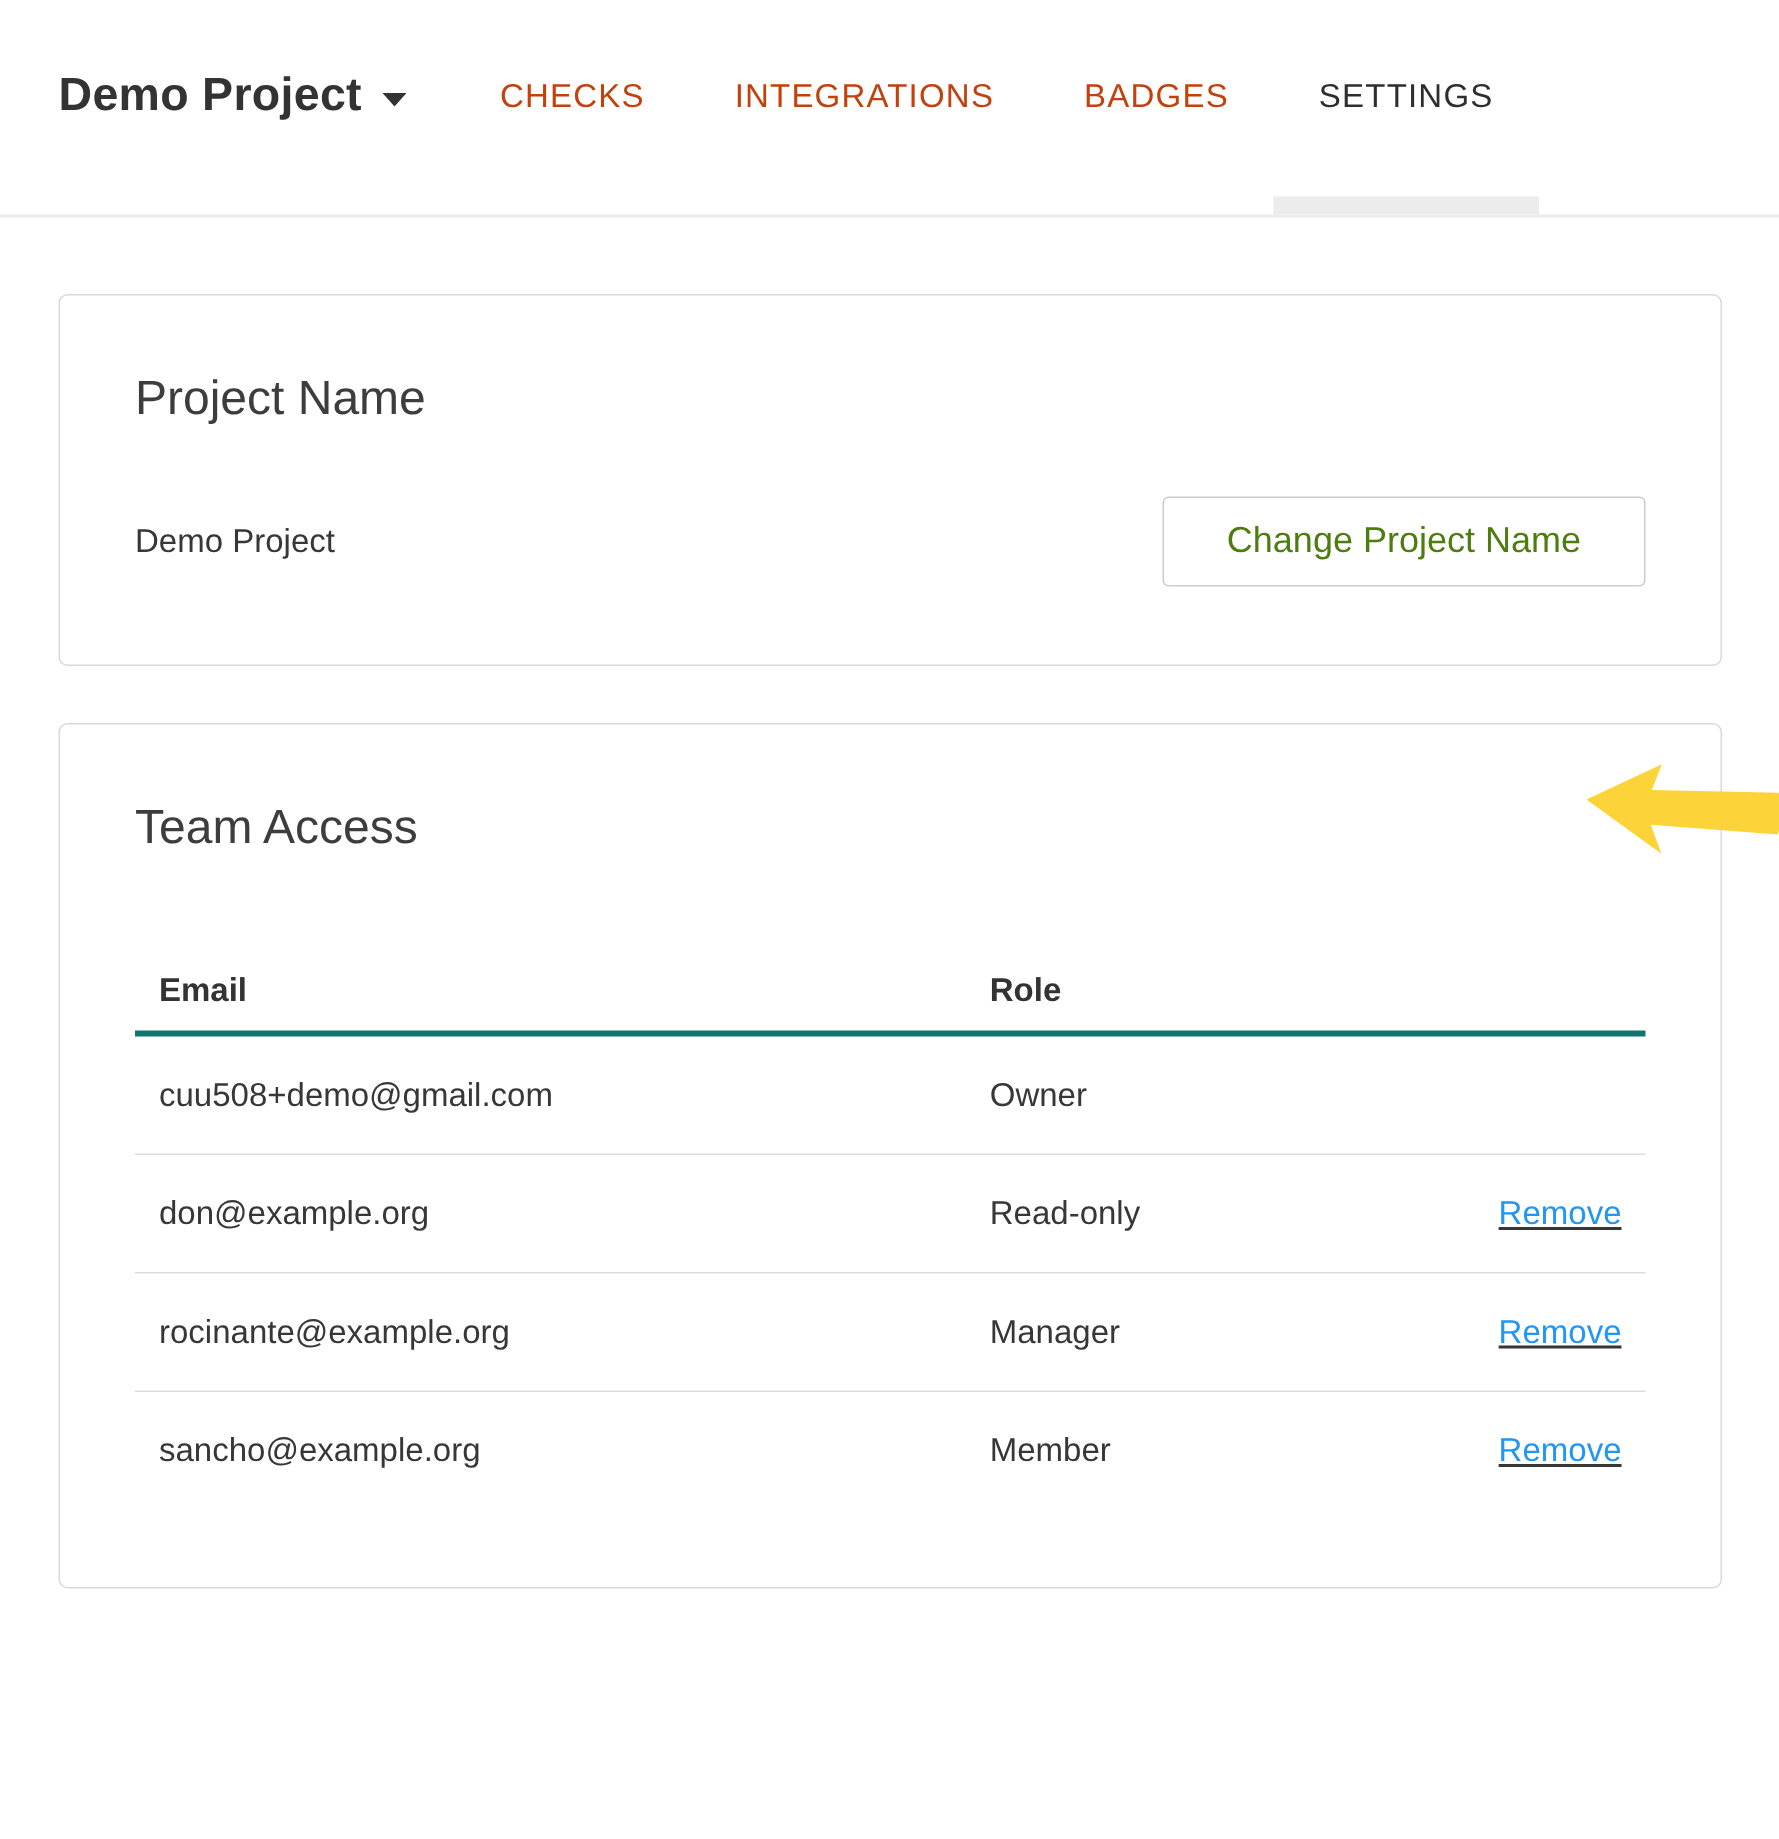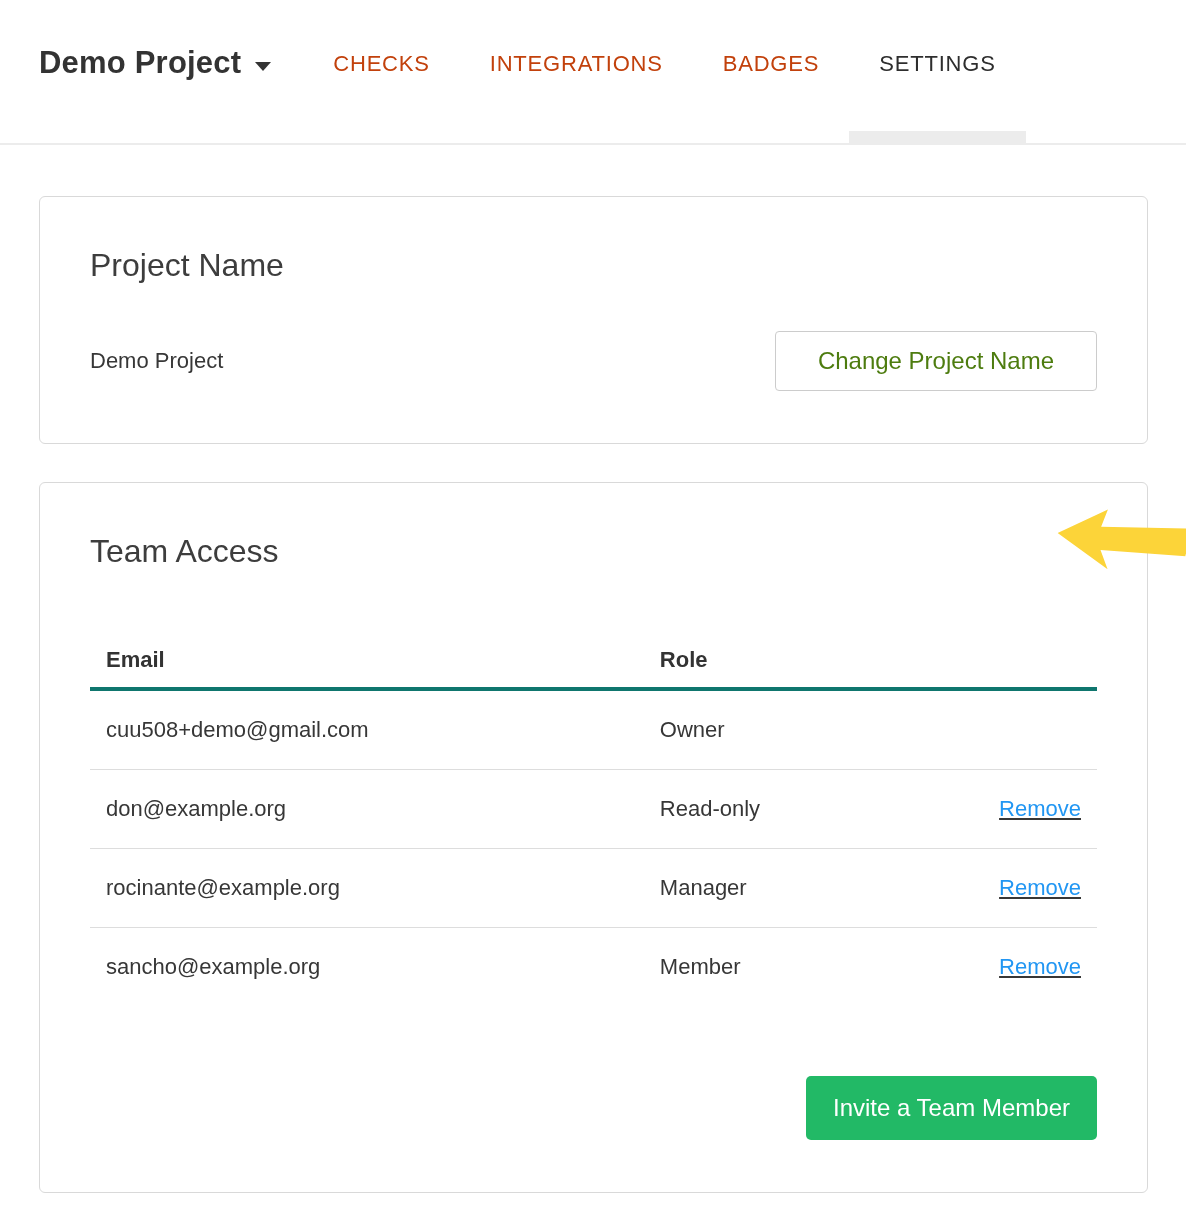--- a/index.html
+++ b/index.html
@@ -223,18 +223,15 @@
             <td class="col-action td-action"><a class="remove-link" href="#">Remove</a></td>
           </tr>
           <tr>
             <td class="col-email">sancho@example.org</td>
             <td class="col-role">Member</td>
             <td class="col-action td-action"><a class="remove-link" href="#">Remove</a></td>
           </tr>
         </tbody>
     </table>
 
-    <div class="invite-row">
-      <button class="btn-green">Invite a Team Member</button>
-    </div>
   </div>
 
 </div>
 
 </body></html>

